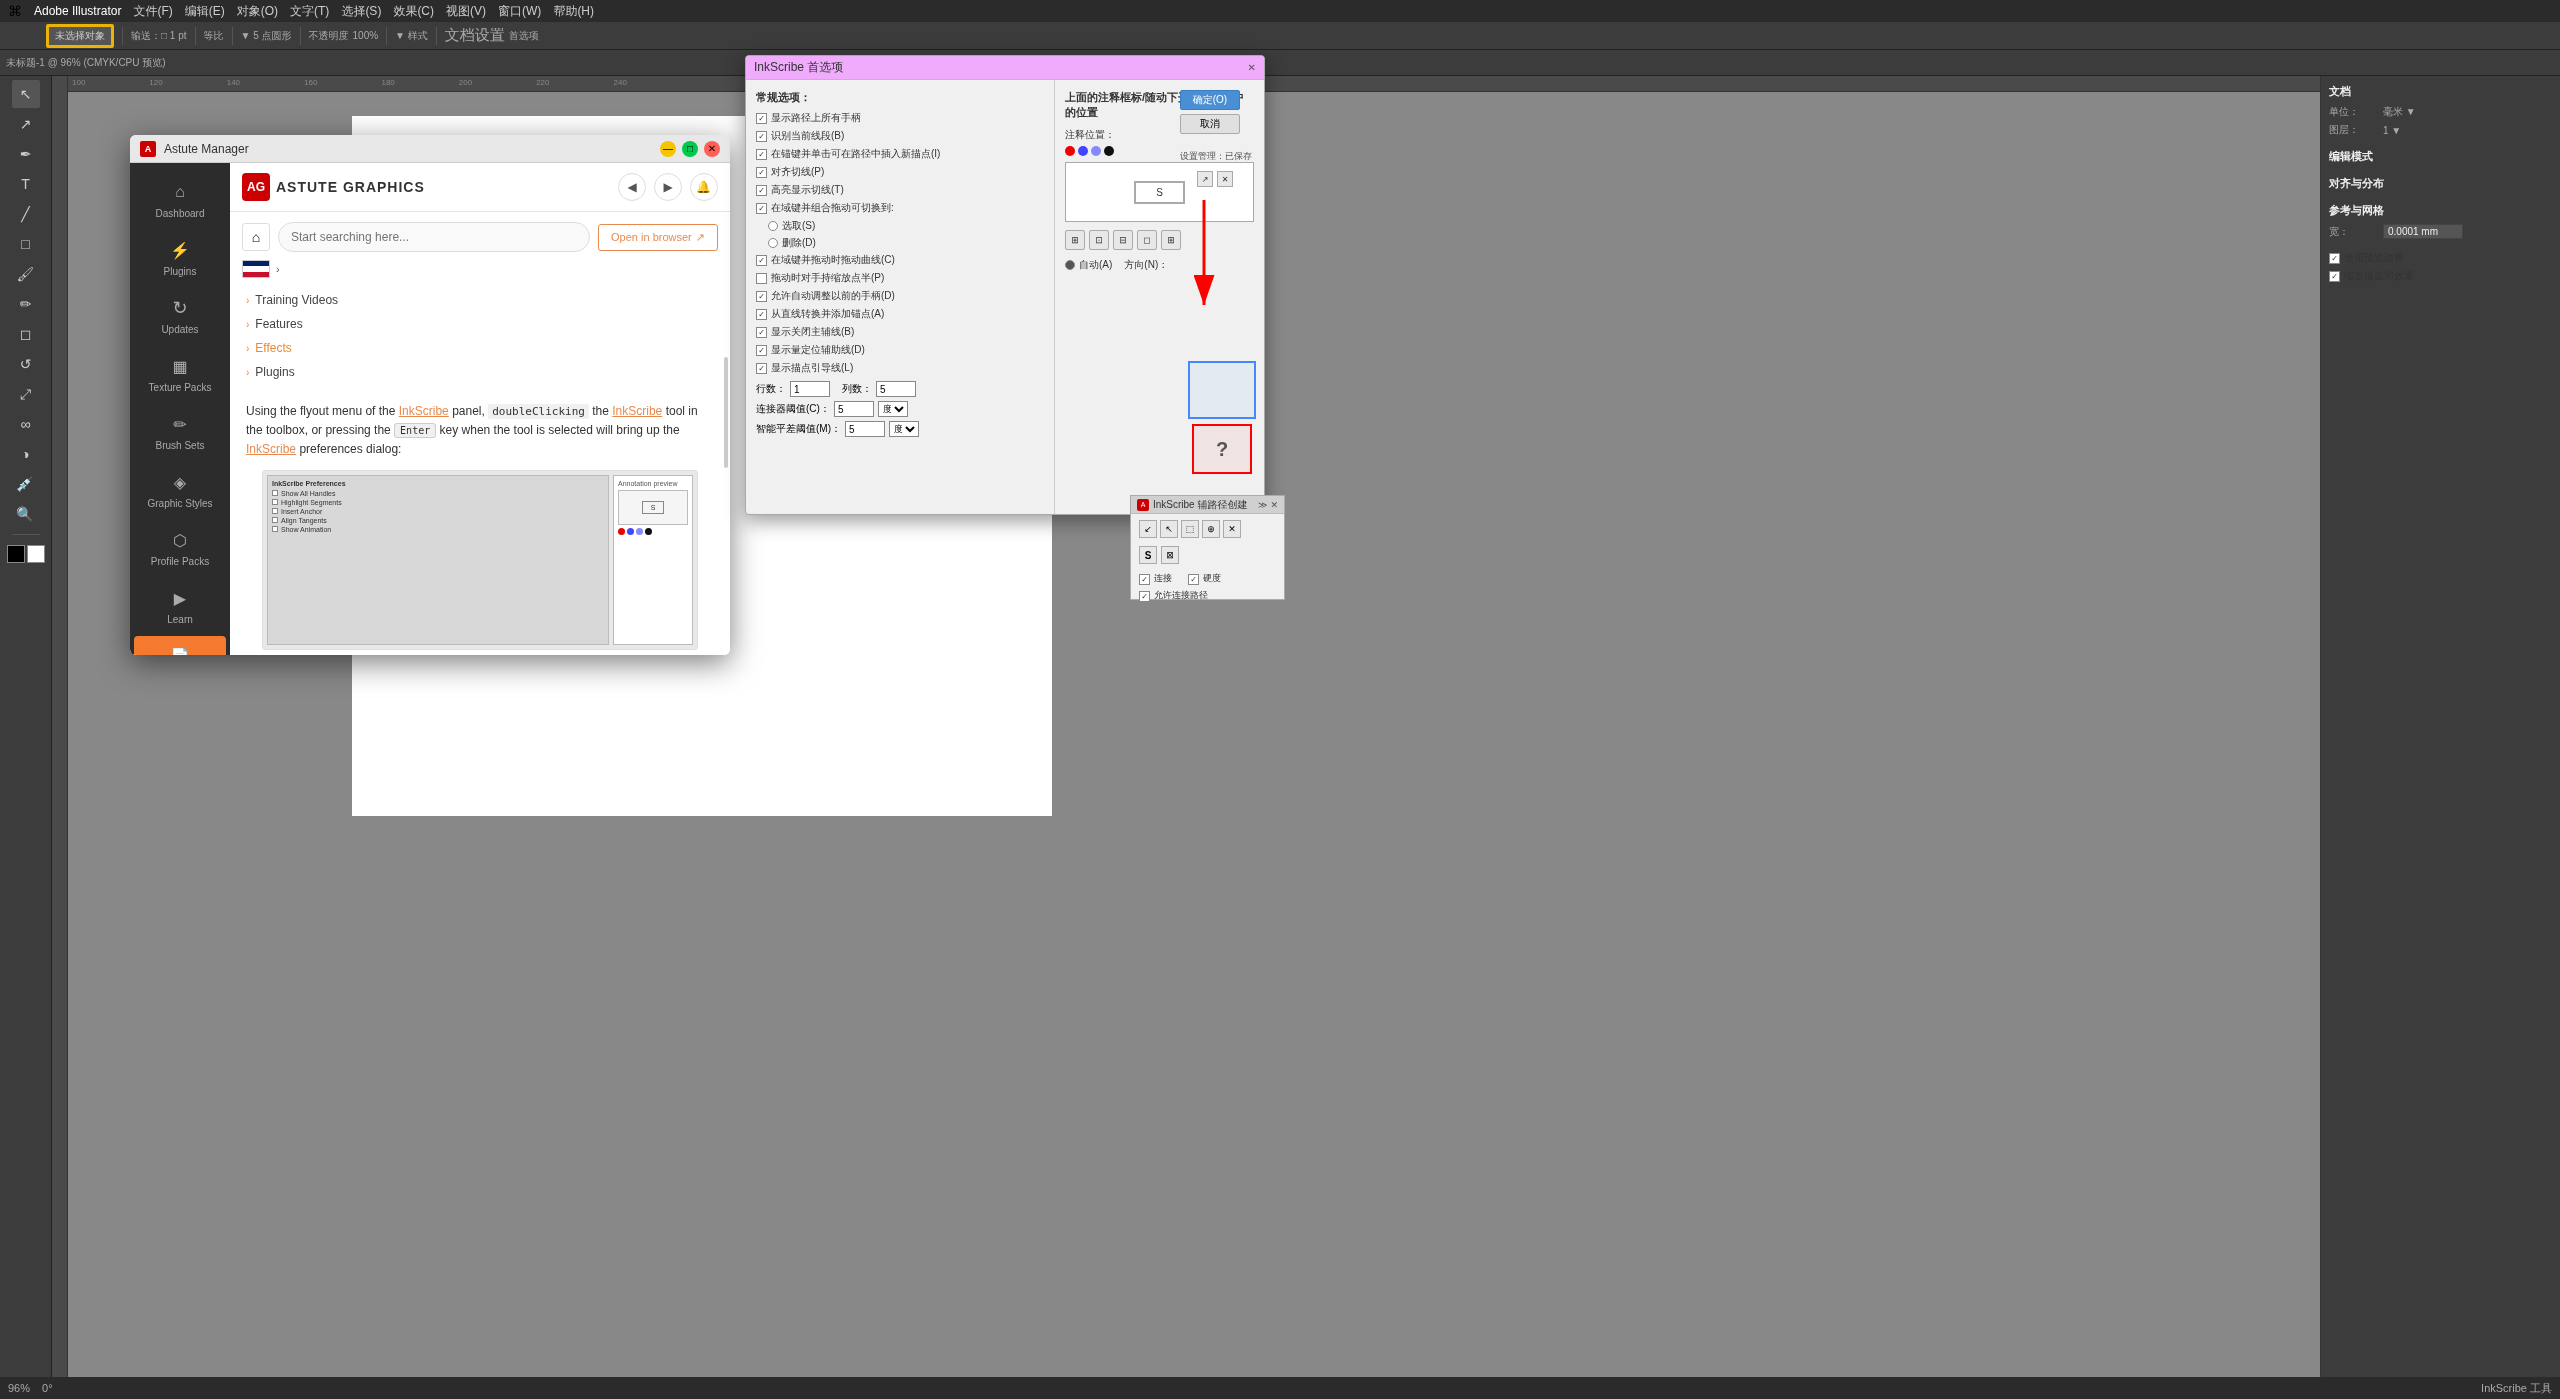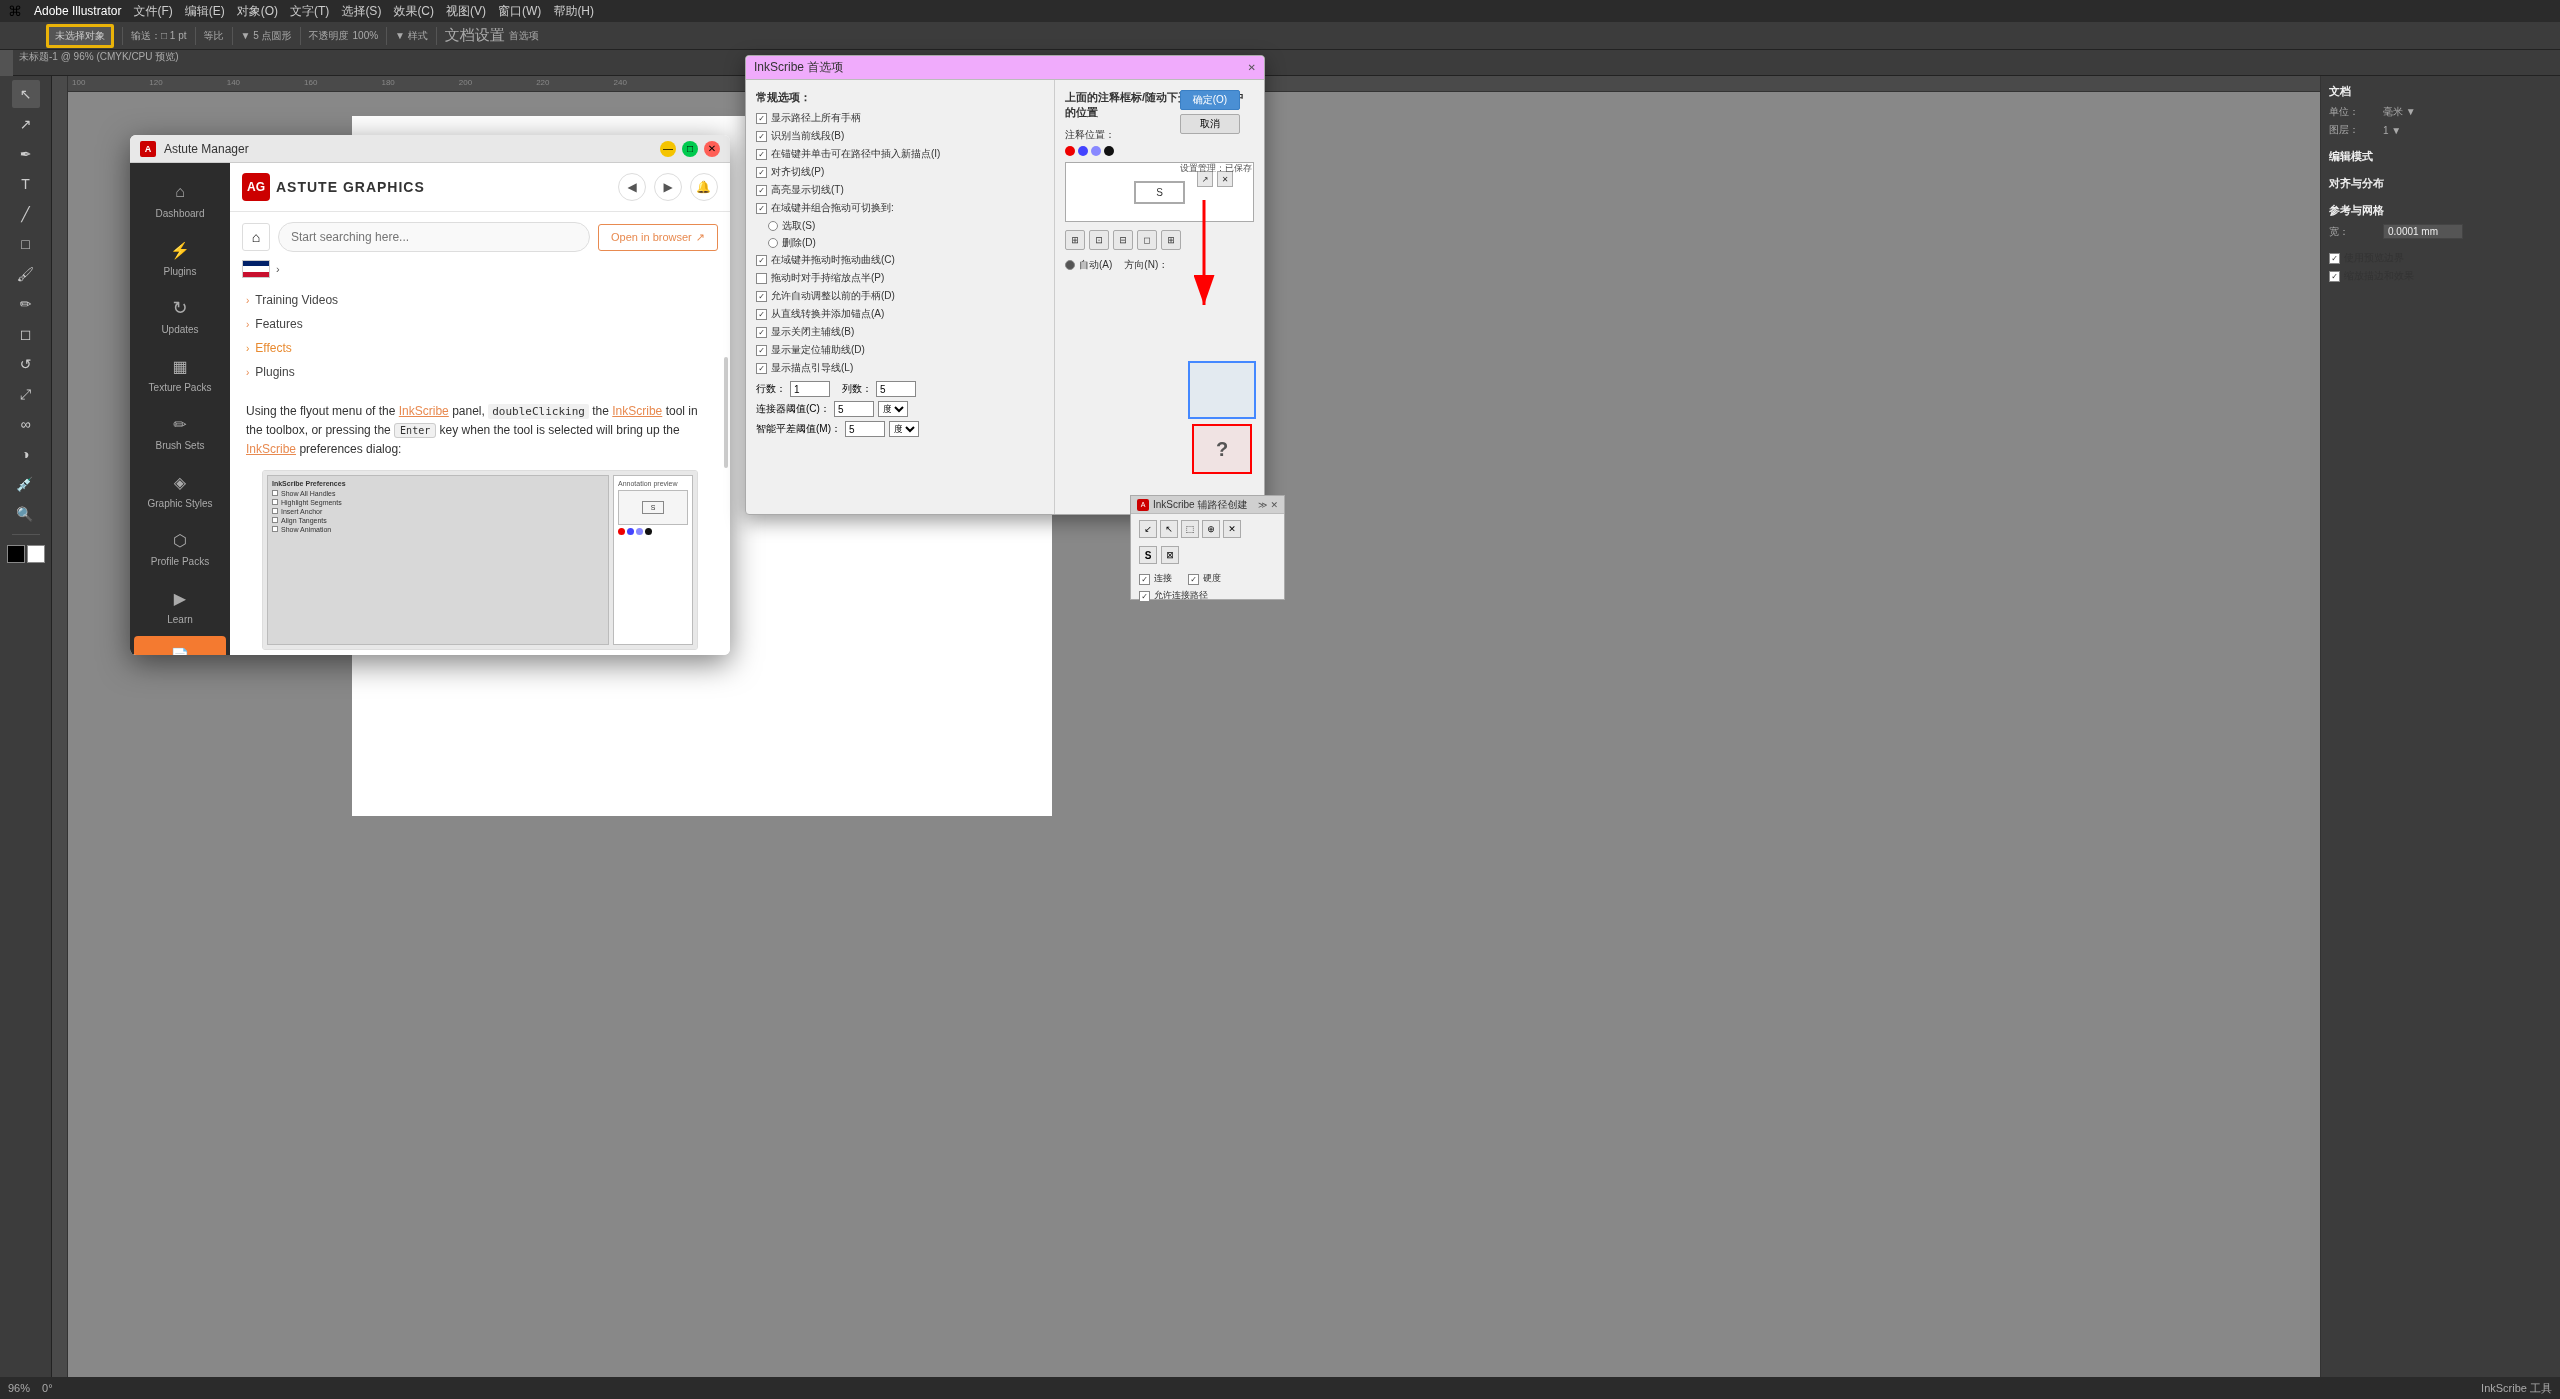--- a/index.html
+++ b/index.html
@@ -60,24 +60,25 @@
       padding: 2px 6px;
       cursor: pointer;
       border-radius: 2px;
       margin-left: 40px;
     }
     .toolbar-sep { width: 1px; height: 18px; background: #555; margin: 0 4px; }
 
     
     .toolbar-secondary {
       position: absolute;
-      top: 50px; left: 13px; right: 0;
+      top: 50px; left: 0; right: 0;
       height: 26px;
       background: #3c3c3c;
       display: flex;
+      align-items: center;
       padding: 0 6px;
       gap: 6px;
       z-index: 100;
       border-bottom: 1px solid #222;
     }
 
     
     .left-panel {
       position: absolute;
       top: 76px; left: 0;
@@ -1124,21 +1125,21 @@
         <div class="radio-row" style="padding-left:0;">
           <div class="rb checked"></div>
           <span>自动(A)</span>
           <span style="margin-left:8px;">方向(N)：</span>
         </div>
       </div>
 
       <div class="dialog-buttons">
         <button class="dialog-btn primary">确定(O)</button>
         <button class="dialog-btn">取消</button>
-        <div style="margin-top:24px; font-size:9px; color:#555; text-align:center;">设置管理：已保存</div>
+        <div style="margin-top:12px; font-size:9px; color:#555; text-align:center;">设置管理：已保存</div>
       </div>
     </div>
 
     <div class="red-target-box" style="bottom:40px; right:12px; width:60px; height:50px;">
       <div style="display:flex;align-items:center;justify-content:center;height:100%;font-size:20px;font-weight:bold;color:#555;">?</div>
     </div>
 
     <div class="red-arrow" style="top:120px; right:45px; width:30px; height:120px;">
       <svg width="30" height="120">
         <defs>

